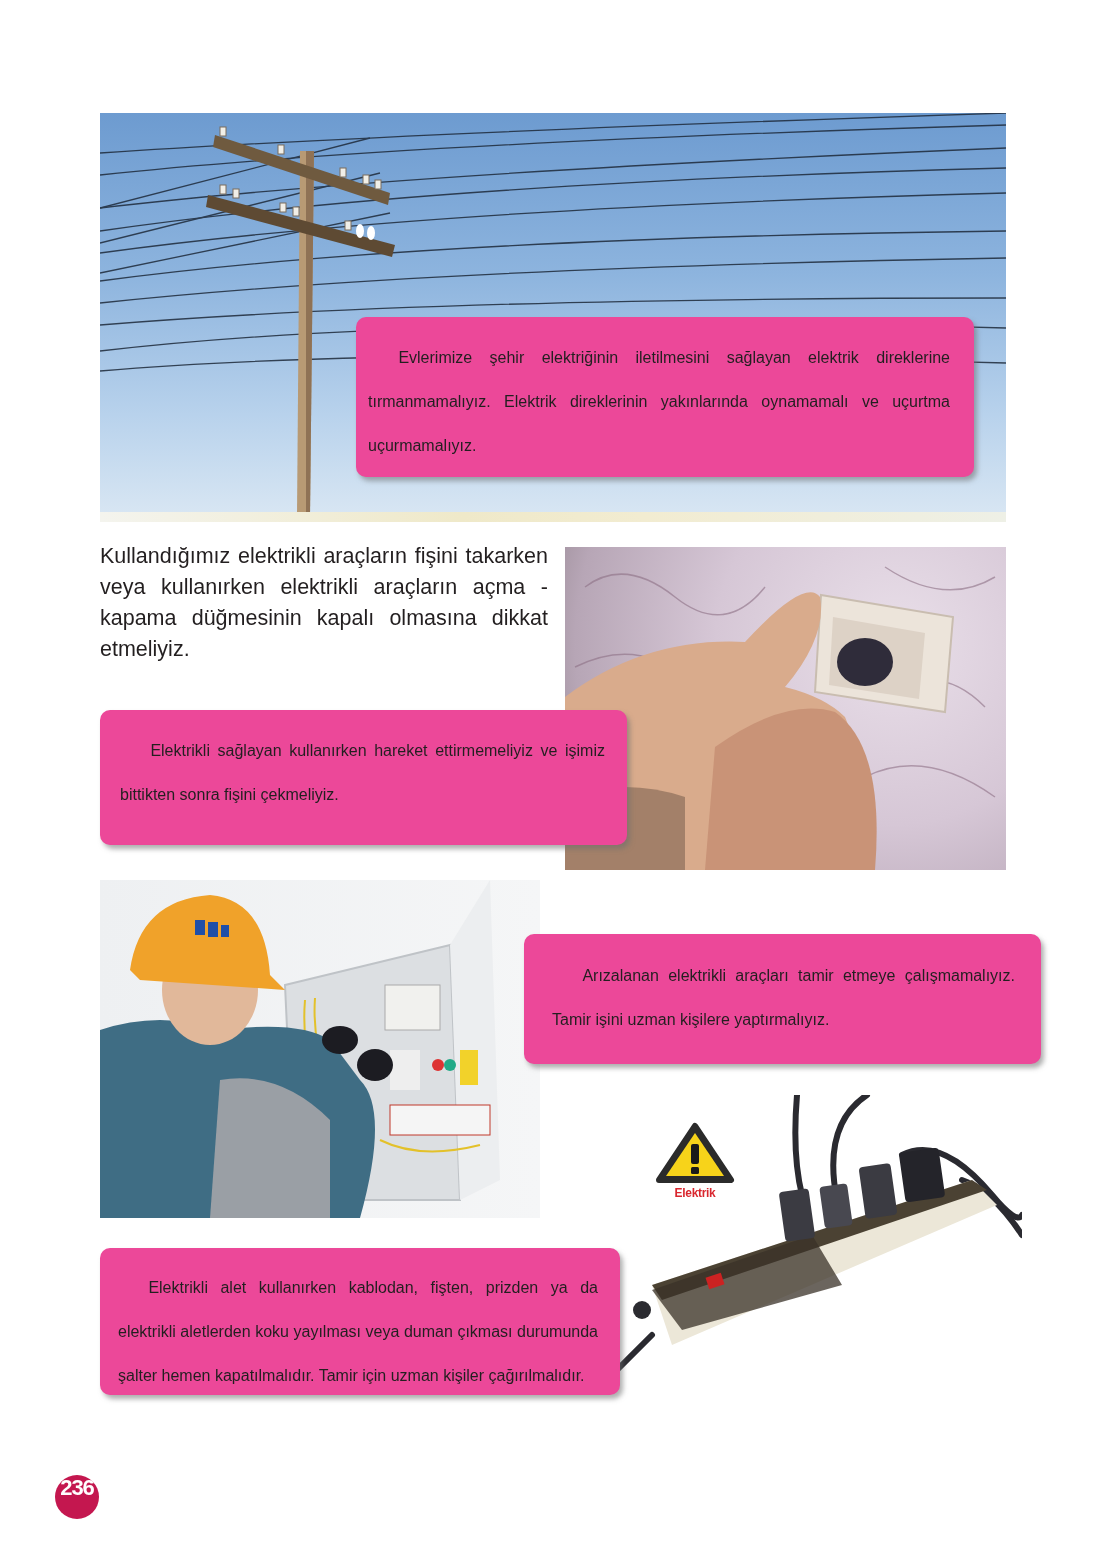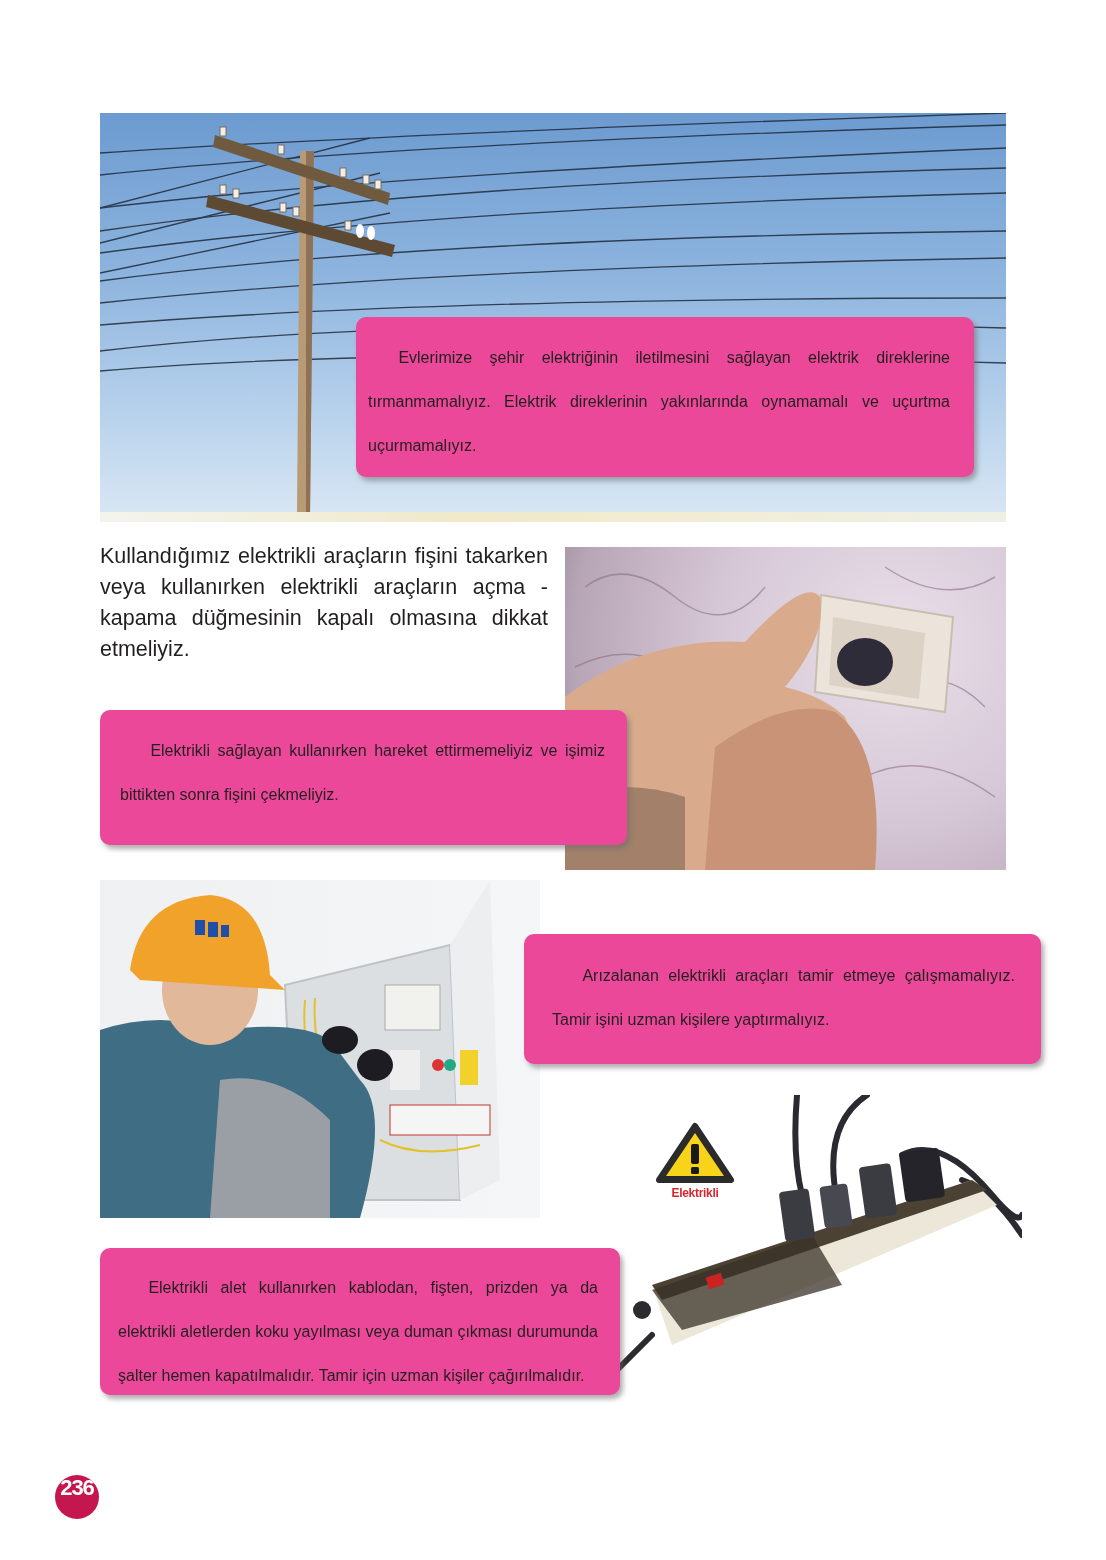--- a/index.html
+++ b/index.html
@@ -203,21 +203,21 @@
   </svg>
 </div>
 
 <div class="abs warn">
   <svg width="80" height="62" viewBox="0 0 80 62">
     <path d="M40 4 L76 58 L4 58 Z" fill="#2b2b2b" stroke="#2b2b2b" stroke-width="6" stroke-linejoin="round"></path>
     <path d="M40 11 L69 54 L11 54 Z" fill="#f7d31a"></path>
     <rect x="36" y="22" width="8" height="20" rx="2" fill="#1a1a1a"></rect>
     <rect x="36" y="45" width="8" height="7" rx="1.5" fill="#1a1a1a"></rect>
   </svg>
-  <div class="warn-label">Elektrikli</div>
+  <div class="warn-label">Elektrik</div>
 </div>
 
 <div class="pinkbox" style="left:100px; top:1248px; width:520px; height:147px; padding:18px 22px 0 18px;">
   <p>Elektrikli alet kullanırken kablodan, fişten, prizden ya da elektrikli aletlerden koku yayılması veya duman çıkması durumunda şalter hemen kapatılmalıdır. Tamir için uzman kişiler çağırılmalıdır.</p>
 </div>
 
 <div class="abs page-badge">
   <span>236</span>
 </div>
 

